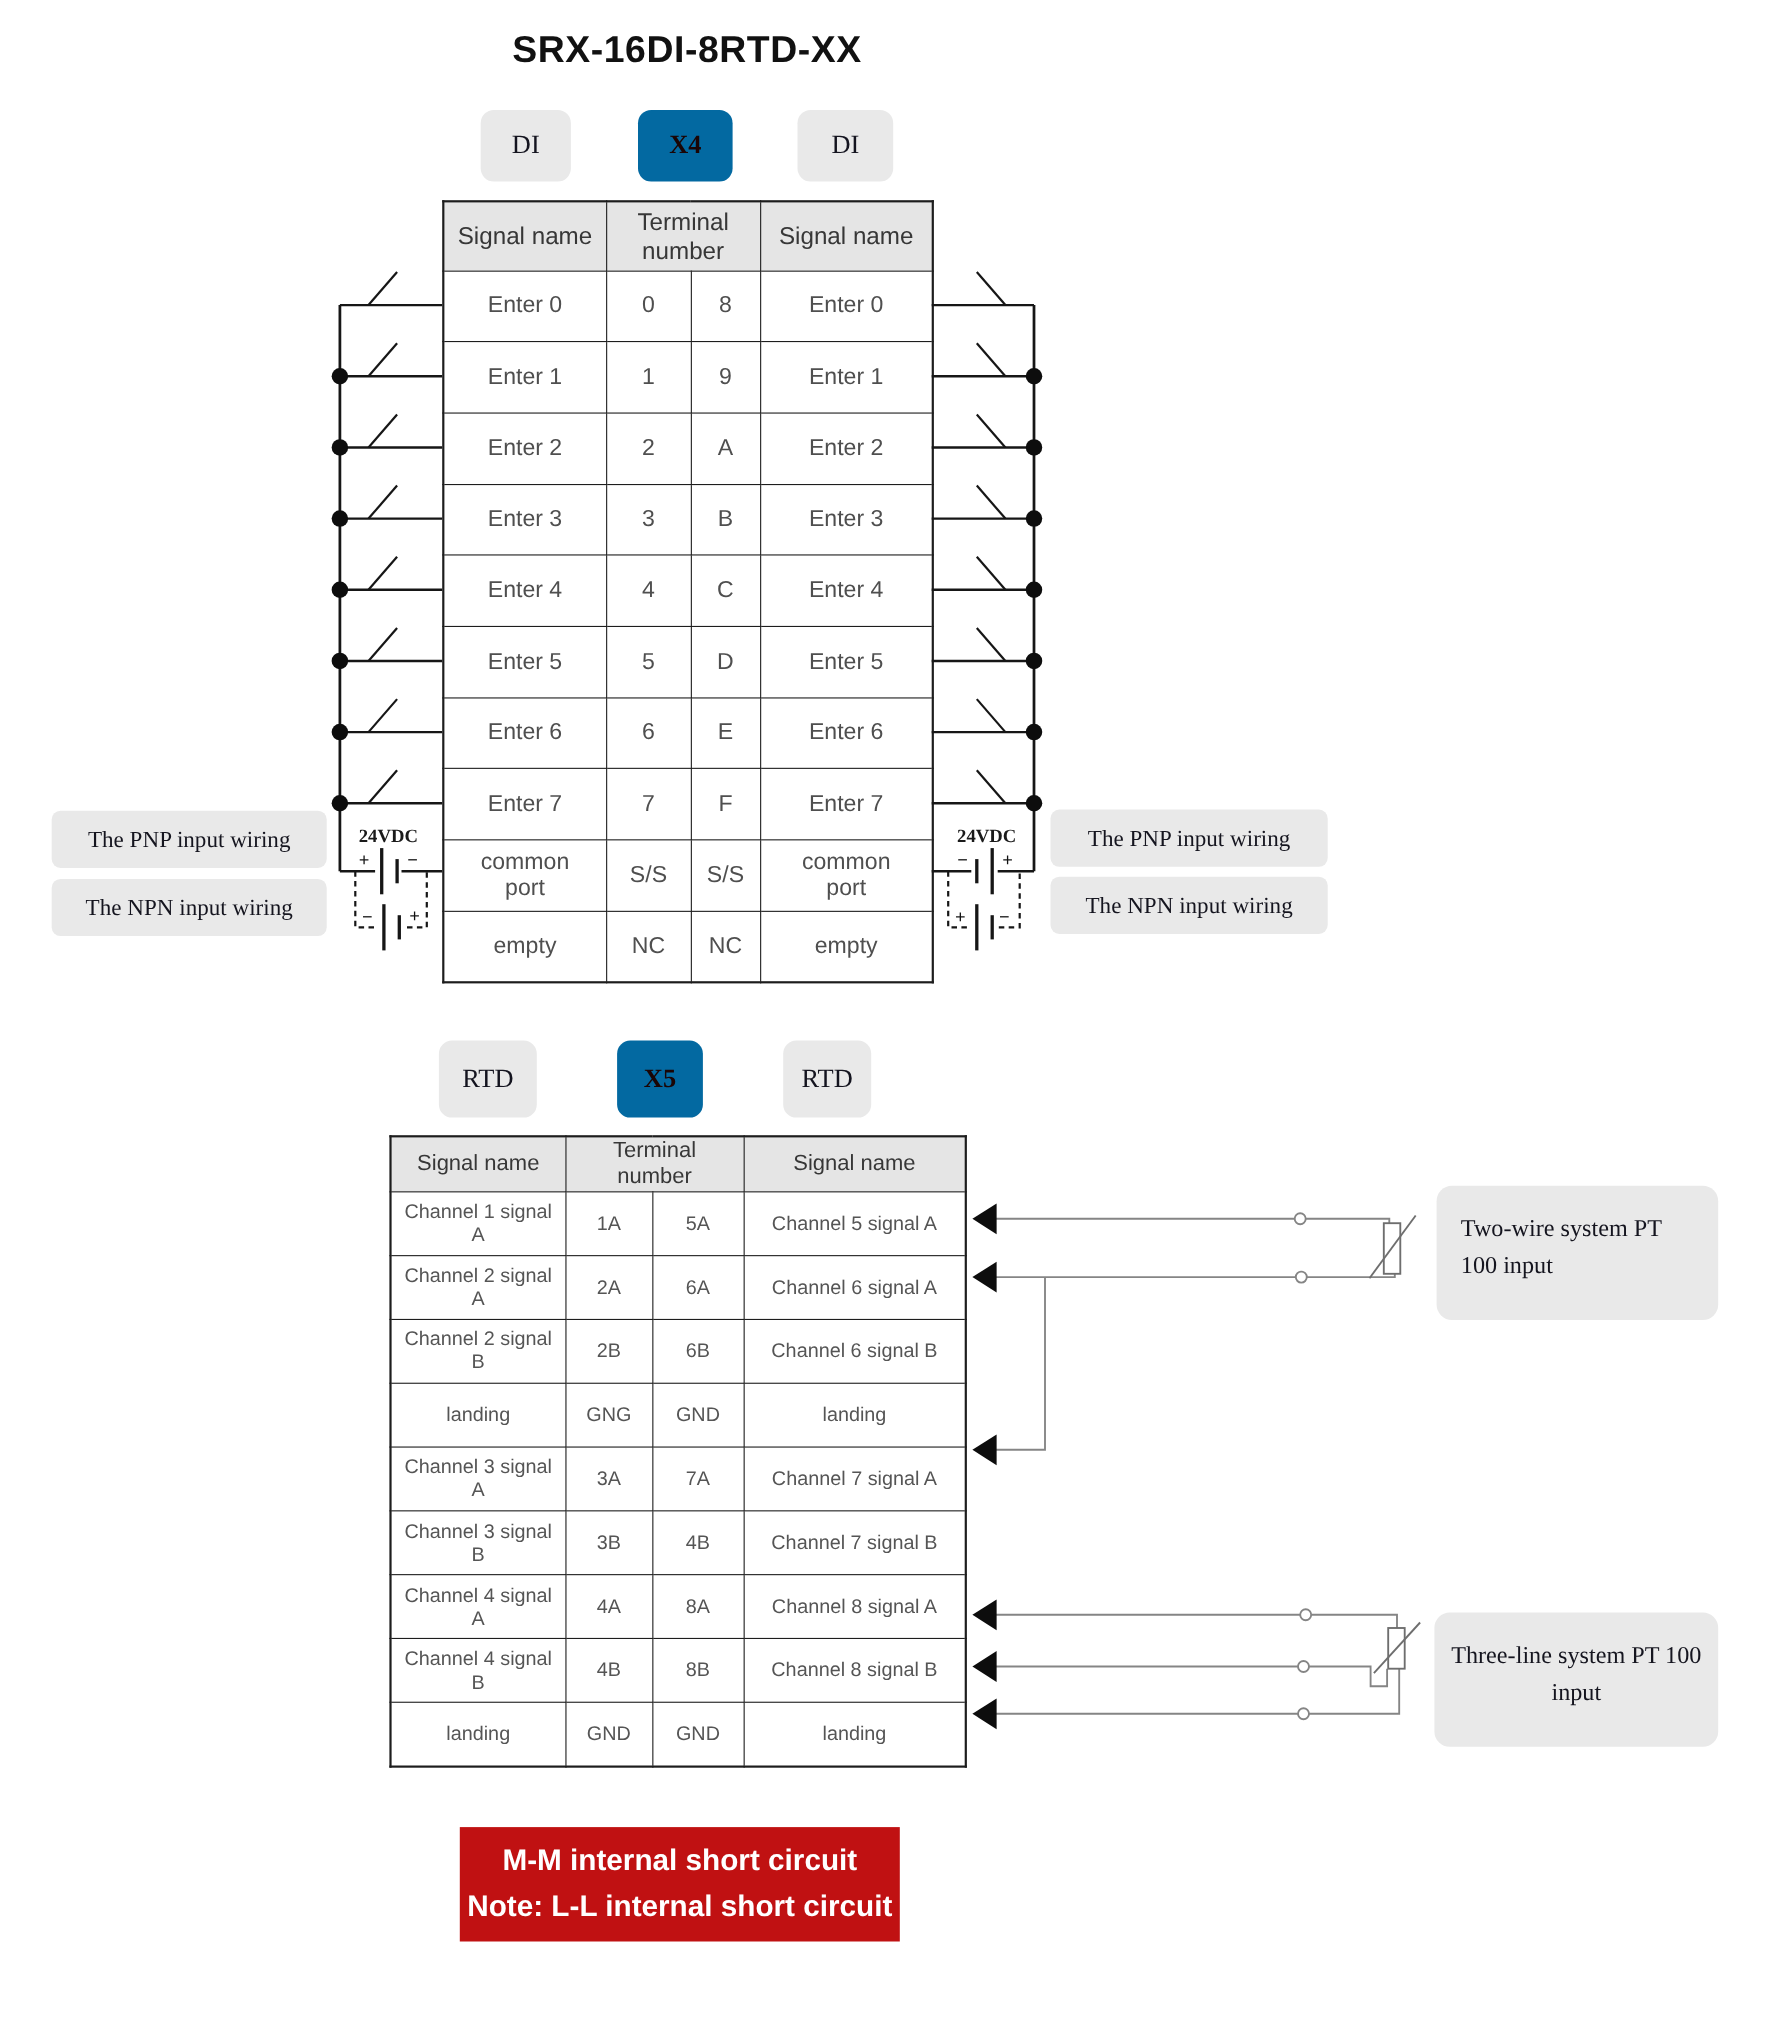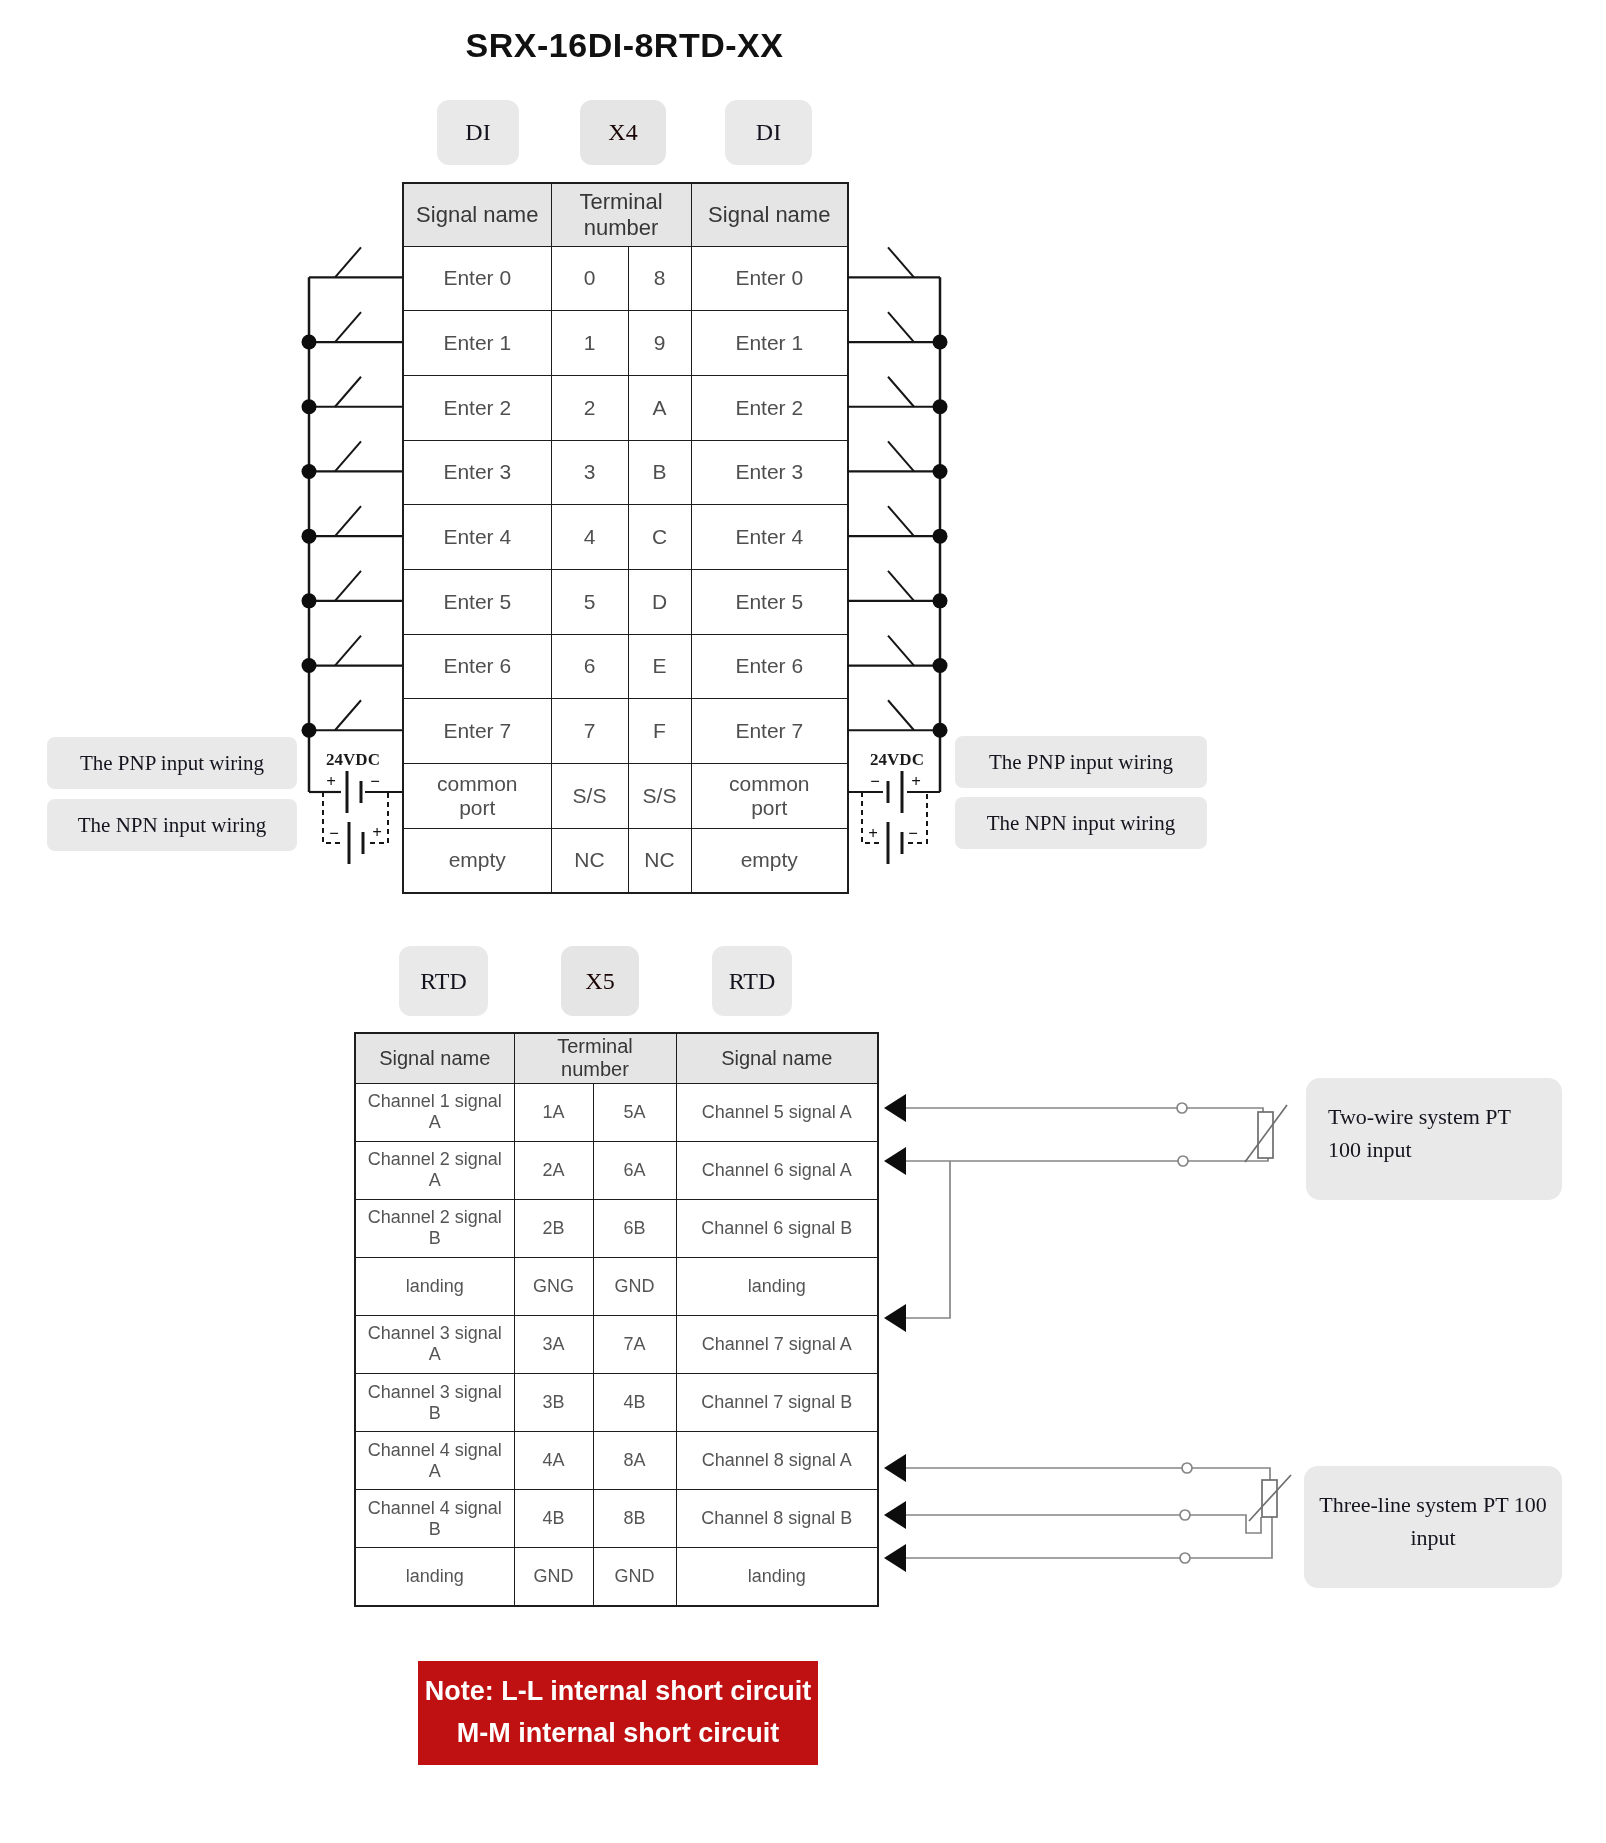--- a/index.html
+++ b/index.html
@@ -6,21 +6,21 @@
   .canvas{position:relative;width:1606px;height:1843px;background:#fff;overflow:hidden;
           font-family:"Liberation Sans", sans-serif;}
   svg.overlay{position:absolute;left:0;top:0;pointer-events:none;}
 
   .page-title{position:absolute;left:402px;top:26px;width:445px;text-align:center;
               font-size:34px;font-weight:bold;color:#111;letter-spacing:.5px;}
 
   .badge{position:absolute;display:flex;align-items:center;justify-content:center;
          border-radius:12px;font-family:"Liberation Serif", serif;font-size:24px;color:#14141f;}
   .badge.gray{background:#e9e9e9;}
-  .badge.red{background:#e5e5e5;color:#1a0505;}
+  .badge.red{background:#0369a1;color:#1a0505;font-weight:bold;}
 
   table.io{position:absolute;border-collapse:collapse;table-layout:fixed;padding-left:36px;}
   table.io td,table.io th{border:1.5px solid #1d1d1d;text-align:center;vertical-align:middle;
           white-space:pre-line;font-weight:normal;padding:0 4px;}
   table.io{border:2.5px solid #1d1d1d;}
   table.io thead th{background:#e5e5e5;color:#373737;}
 
   #di-table{left:402px;top:182px;width:445px;height:710px;}
   #di-table thead tr{height:63px;}
   #di-table tbody tr{height:64.7px;}
@@ -224,22 +224,22 @@
           <td>GND</td>
           <td>landing</td>
         </tr>
       </tbody>
   </table>
 
   <div class="annot-box" style="left:1306px;top:1078px;width:256px;height:122px;">Two-wire system PT 100 input</div>
   <div class="annot-box centered" style="left:1304px;top:1466px;width:258px;height:122px;">Three-line system PT 100 input</div>
 
   <div class="note-box">
+    <div>M-M internal short circuit</div>
     <div>Note: L-L internal short circuit</div>
-    <div>M-M internal short circuit</div>
   </div>
 
   <svg class="overlay" id="wiring" width="1606" height="1843" viewBox="0 0 1606 1843">
 
     <g stroke="#161616" stroke-width="2.2">
       <line x1="309" y1="792" x2="341" y2="792"></line>
         <line x1="365" y1="792" x2="402" y2="792"></line>
       <line x1="347" y1="771" x2="347" y2="813" stroke-width="3"></line>
       <line x1="361" y1="781" x2="361" y2="803" stroke-width="3"></line>
       <text x="331" y="787" stroke="none" fill="#111" font-size="17" font-weight="bold" text-anchor="middle" font-family="Liberation Serif, serif">+</text>

